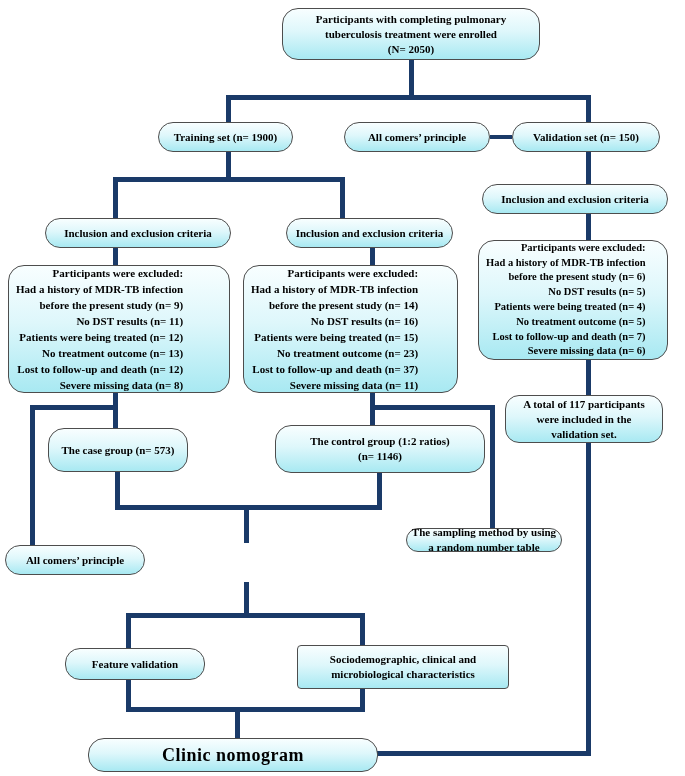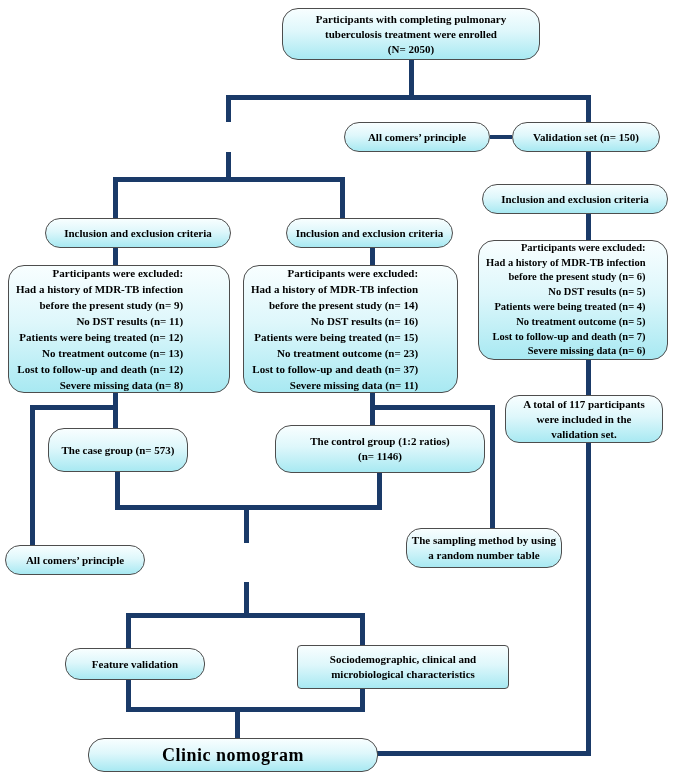--- a/index.html
+++ b/index.html
@@ -61,20 +61,21 @@
   <div class="ln" style="left:360px;top:613px;width:5px;height:94px;"></div>
   <div class="ln" style="left:126px;top:707px;width:239px;height:5px;"></div>
   <div class="ln" style="left:235px;top:707px;width:5px;height:31px;"></div>
   <div class="ln" style="left:586px;top:442px;width:5px;height:314px;"></div>
   <div class="ln" style="left:376px;top:751px;width:215px;height:5px;"></div>
 
   <div class="node" style="left:282px;top:8px;width:258px;height:52px;border-radius:16px;">Participants with completing pulmonary
 tuberculosis treatment  were enrolled
 (N= 2050)</div>
 
+  <div class="node" style="left:158px;top:122px;width:135px;height:30px;border-radius:15px;">Training set  (n= 1900)</div>
 
   <div class="node" style="left:344px;top:122px;width:146px;height:30px;border-radius:15px;">All comers’ principle</div>
 
   <div class="node" style="left:512px;top:122px;width:148px;height:30px;border-radius:15px;">Validation set  (n= 150)</div>
 
   <div class="node" style="left:482px;top:184px;width:186px;height:30px;border-radius:15px;">Inclusion and exclusion criteria</div>
 
   <div class="node" style="left:45px;top:218px;width:186px;height:30px;border-radius:15px;">Inclusion and exclusion criteria</div>
 
   <div class="node" style="left:286px;top:218px;width:167px;height:30px;border-radius:15px;">Inclusion and exclusion criteria</div>
@@ -111,21 +112,21 @@
 validation set.</div>
 
   <div class="node" style="left:48px;top:428px;width:140px;height:44px;border-radius:16px;">The case group (n= 573)</div>
 
   <div class="node" style="left:275px;top:425px;width:210px;height:48px;border-radius:16px;">The control group (1:2 ratios)
 (n= 1146)</div>
 
   <div class="node" style="left:5px;top:545px;width:140px;height:30px;border-radius:15px;">All comers’ principle</div>
 
 
-  <div class="node" style="left:406px;top:528px;width:156px;height:40px;border-radius:15px;">The sampling method by using
+  <div class="node" style="left:406px;top:528px;width:156px;height:24px;border-radius:15px;">The sampling method by using
 a random number table</div>
 
   <div class="node" style="left:65px;top:648px;width:140px;height:32px;border-radius:15px;">Feature validation</div>
 
   <div class="node" style="left:297px;top:645px;width:212px;height:44px;border-radius:4px;">Sociodemographic, clinical  and
 microbiological characteristics</div>
 
   <div class="node big" style="left:88px;top:738px;width:290px;height:34px;border-radius:16px;">Clinic nomogram</div>
 
 </div>

